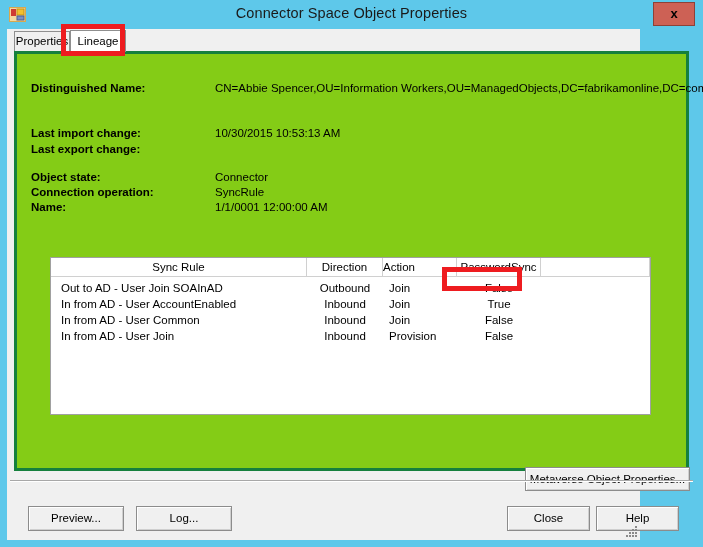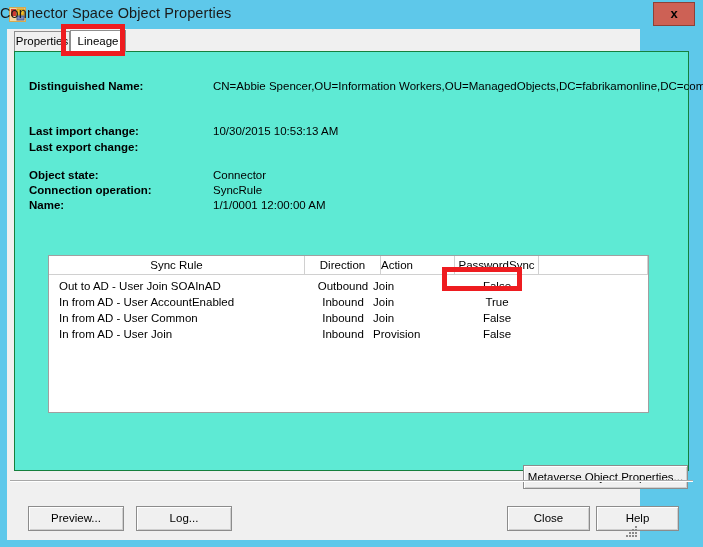--- a/index.html
+++ b/index.html
@@ -36,21 +36,21 @@
   }
   .app-icon {
     position: absolute;
     left: 9px; top: 6px;
     width: 17px; height: 17px;
   }
   .title-text {
     position: absolute;
     left: 0; top: 5px;
     width: 703px;
-    text-align: left;
+    text-align: center;
     font-size: 14.5px;
     color: #1a1a1a;
     font-family: "Liberation Sans", sans-serif;
     letter-spacing: 0.1px;
   }
   .close-btn {
     position: absolute;
     right: 8px; top: 2px;
     width: 42px; height: 24px;
     background: #cd6155;
@@ -108,22 +108,22 @@
     line-height: 20px;
     z-index: 3;
   }
 
   .tabpanel {
     position: absolute;
     left: 7px;
     top: 22px;
     width: 675px;
     height: 420px;
-    background: #5eead4;
-    border: 1px solid #15803d;
+    background: #84cc16;
+    border: 3px solid #15803d;
     box-sizing: border-box;
   }
 
   
   .fld-label {
     position: absolute;
     font-size: 11.5px;
     font-weight: bold;
     color: #000;
     white-space: nowrap;
@@ -186,21 +186,21 @@
 
   
   .col-rule  { left: 0px;   width: 256px; }
   .col-dir   { left: 256px; width: 76px;  text-align: center; }
   .col-act   { left: 332px; width: 74px;  text-align: left; }
   .col-pwd   { left: 406px; width: 84px;  text-align: center; }
   .col-pad   { left: 490px; width: 109px; }
 
   .cell-rule { left: 10px;  }
   .cell-dir  { left: 256px; width: 76px;  text-align: center; }
-  .cell-act  { left: 324px; width: 74px;  text-align: left; }
+  .cell-act  { left: 338px; width: 74px;  text-align: left; }
   .cell-pwd  { left: 406px; width: 84px;  text-align: center; }
 
   
   .btn {
     position: absolute;
     background: #f0f0f0;
     border: 1px solid #8c8c8c;
     box-shadow: inset 1px 1px 0 #ffffff, inset -1px -1px 0 #cfcfcf;
     box-sizing: border-box;
     font-size: 11.5px;

